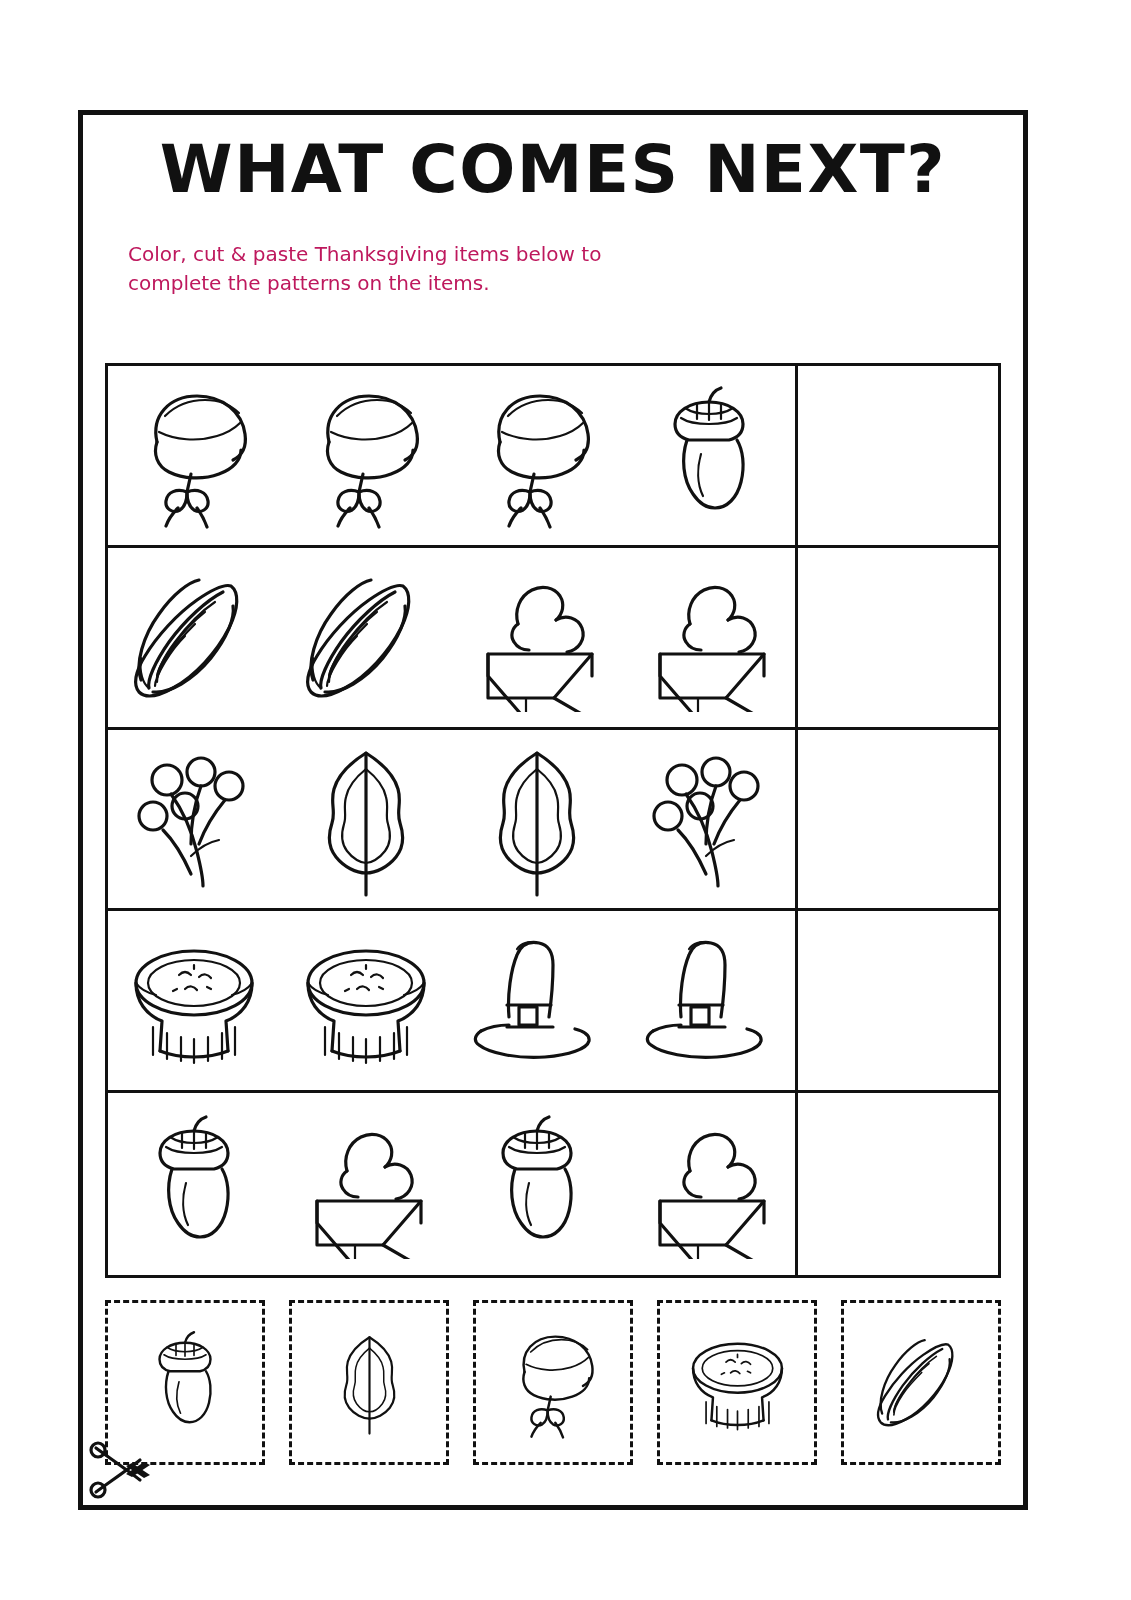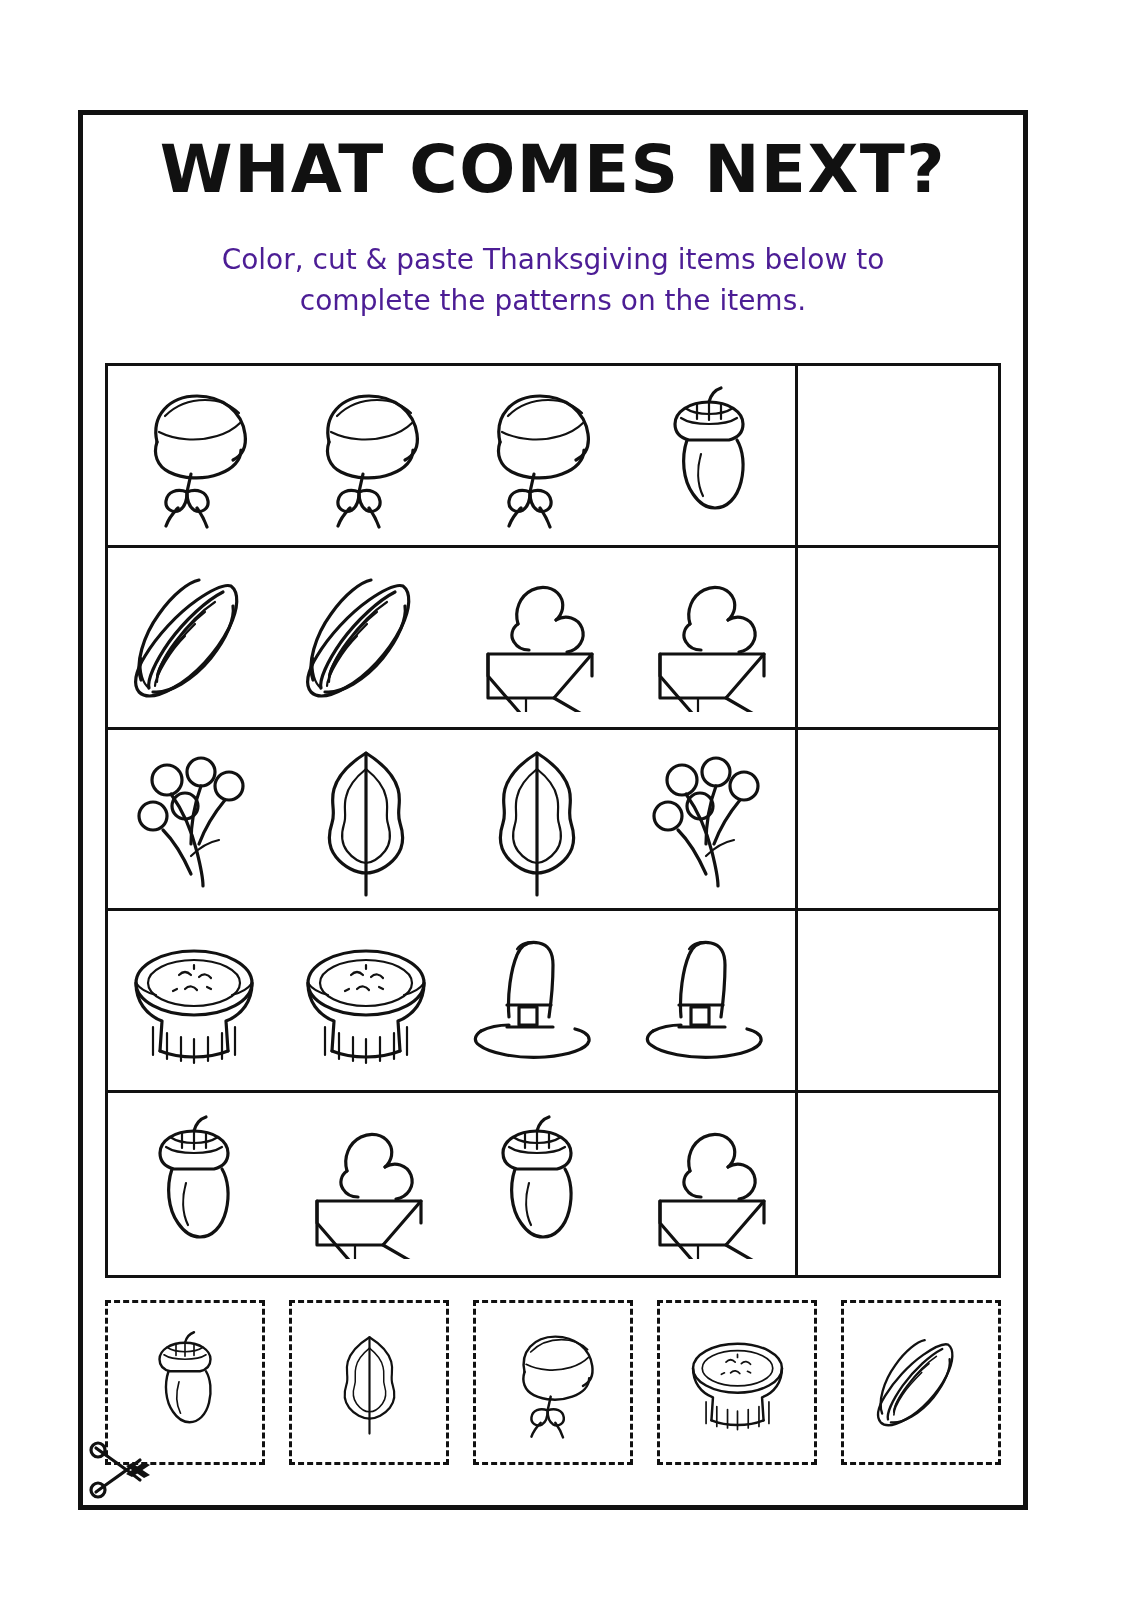--- a/index.html
+++ b/index.html
@@ -39,24 +39,23 @@
     line-height: 1.05;
     letter-spacing: 1.5px;
     font-weight: 700;
     color: #111111;
   }
   .subtitle {
     position: absolute;
     left: 128px;
     top: 240px;
     width: 850px;
-    text-align: center;
-    font-size: 28px;
+    font-size: 20px;
     line-height: 1.45;
-    color: #4c1d95;
+    color: #be185d;
   }
   
   .grid {
     position: absolute;
     left: 105px;
     top: 363px;
     width: 896px;
     height: 915px;
     border: 3px solid #111111;
     box-sizing: border-box;

